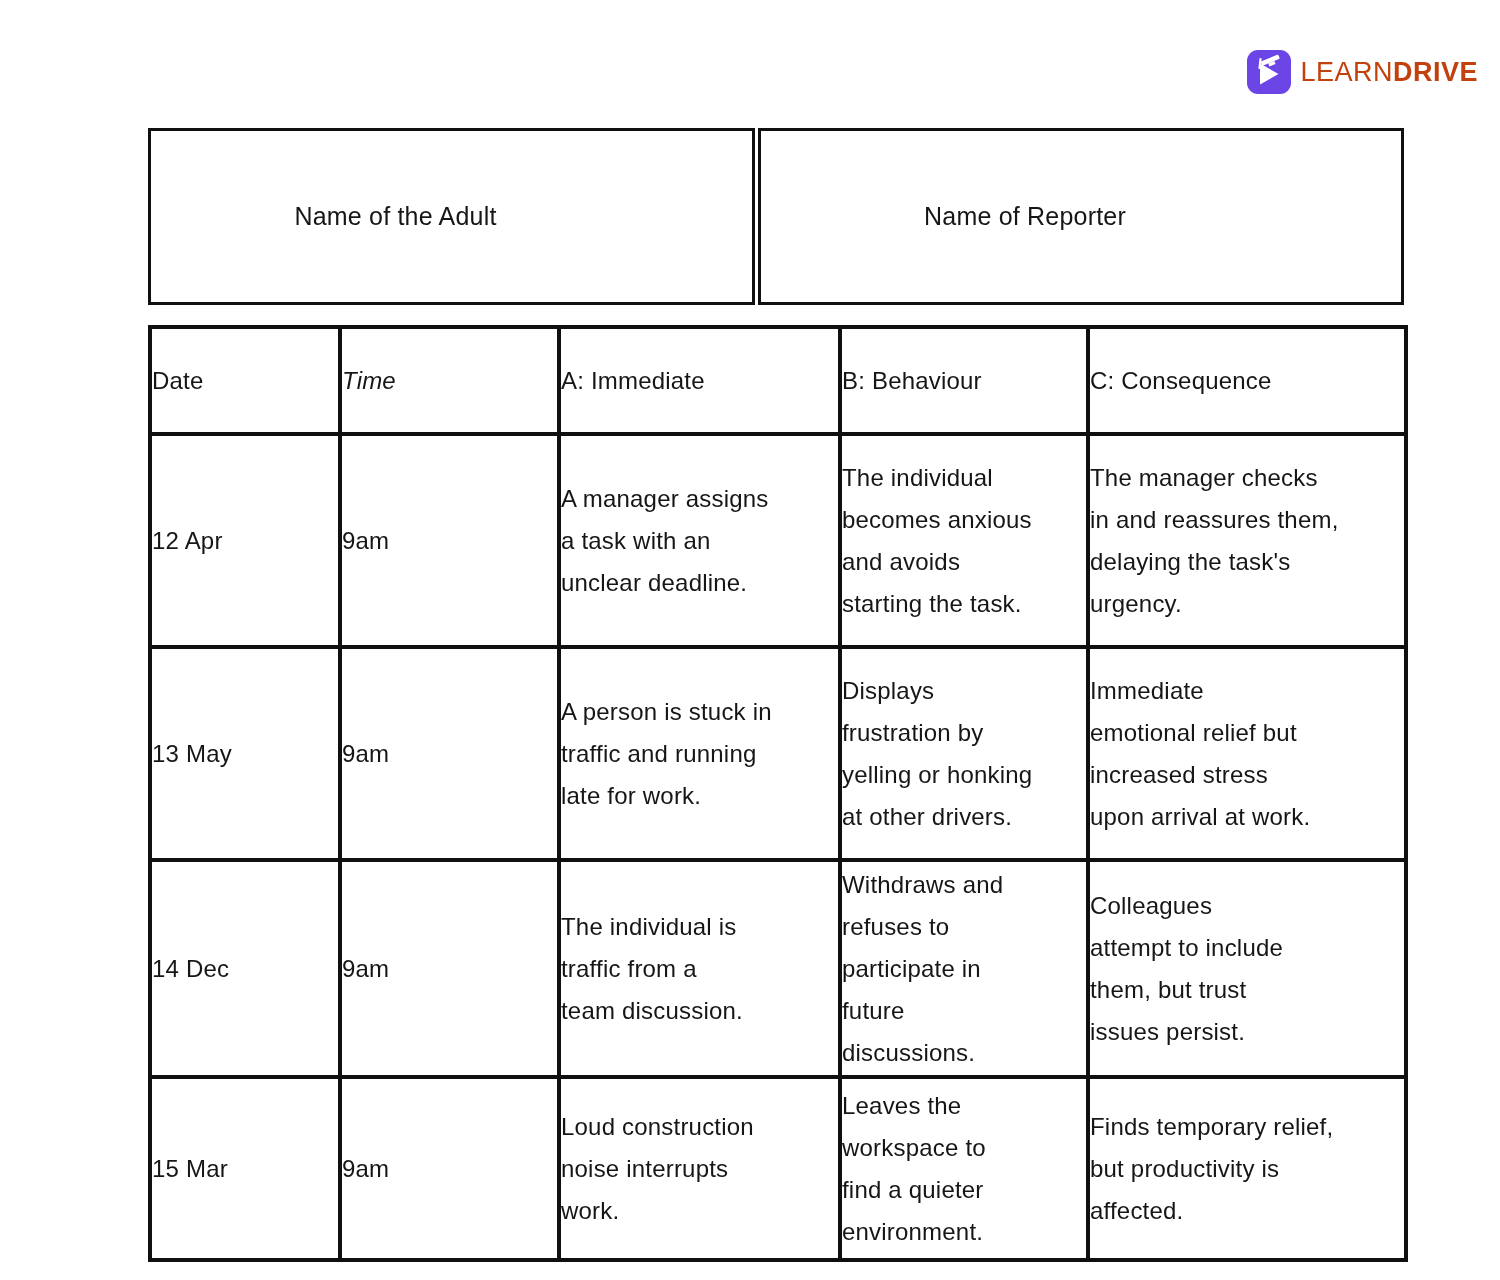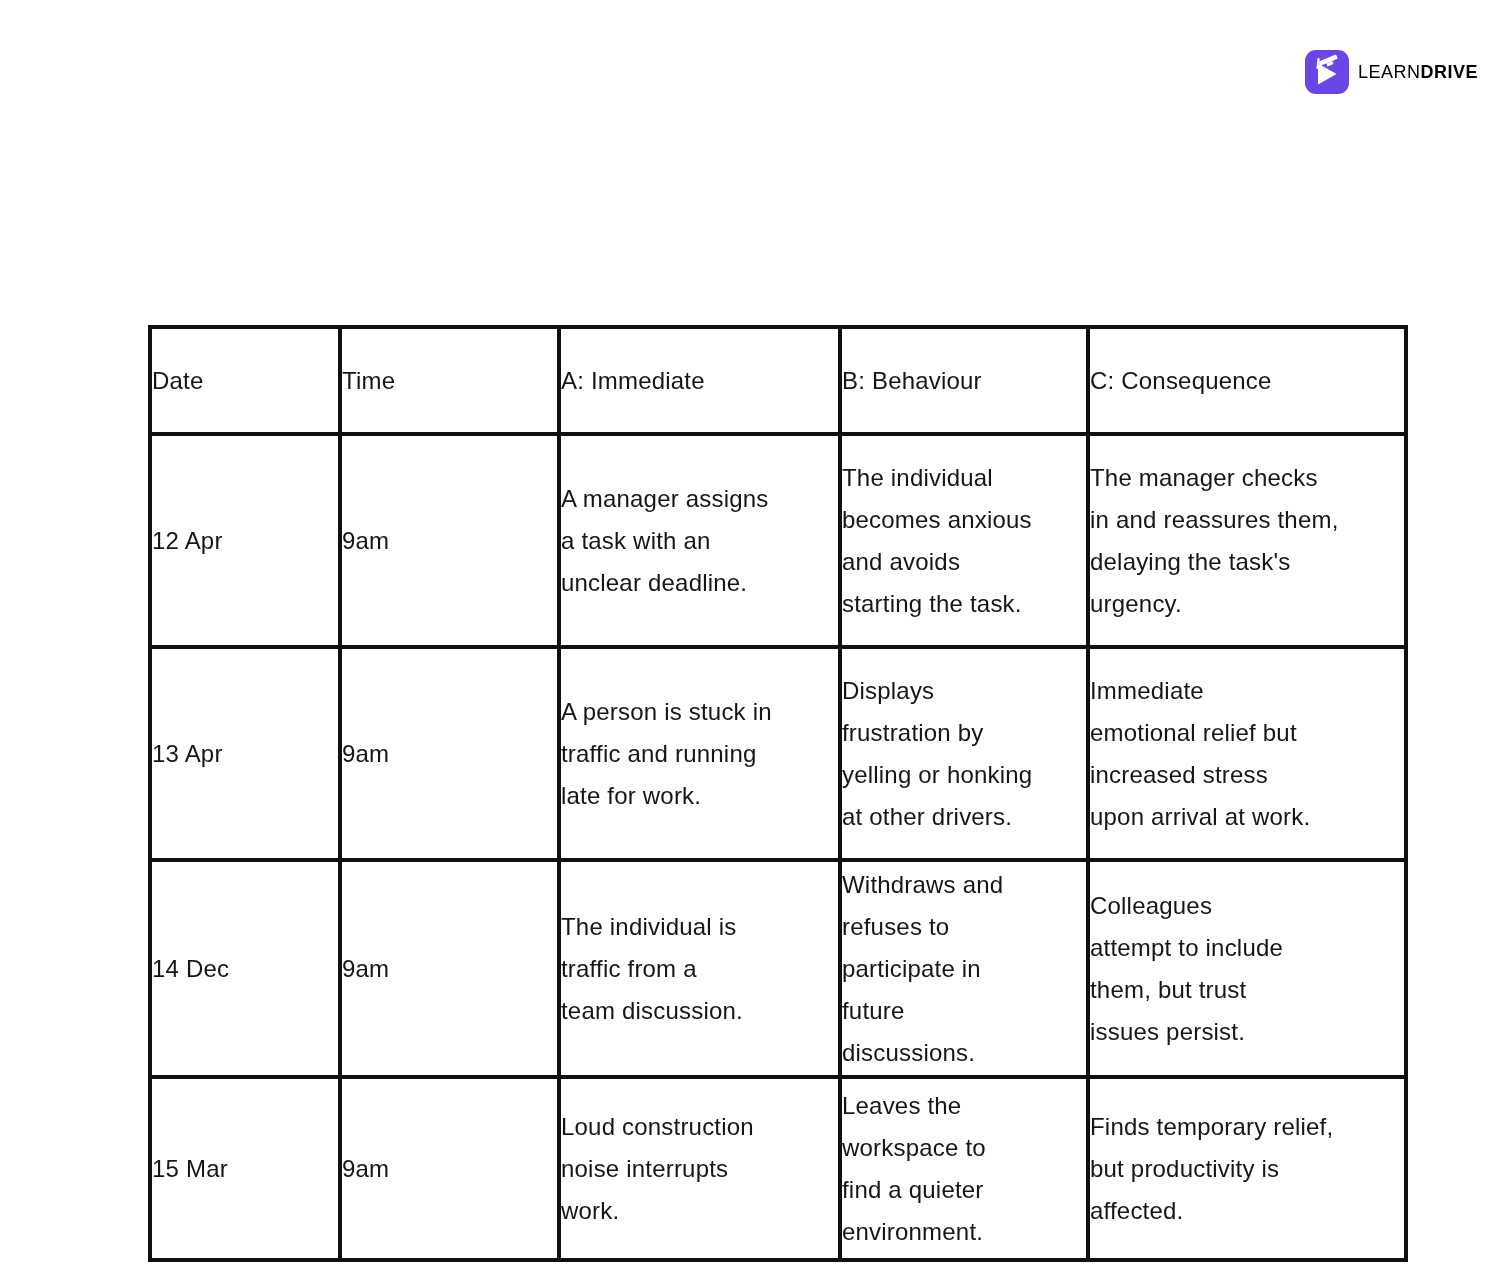--- a/index.html
+++ b/index.html
@@ -21,23 +21,23 @@
   .logo {
     position: absolute;
     top: 50px;
     right: 22px;
     display: flex;
     align-items: center;
     gap: 9px;
   }
   .logo-icon { display: block; width: 44px; height: 44px; }
   .logo-text {
-    font-size: 18px;
+    font-size: 27px;
     letter-spacing: 0.5px;
-    color: #000000;
+    color: #c2410c;
     font-weight: 500;
     white-space: nowrap;
   }
   .logo-text b { font-weight: 800; }
 
   
   .name-table {
     position: absolute;
     left: 148px;
     top: 128px;
@@ -81,21 +81,21 @@
     box-sizing: border-box;
     padding: 0;
   }
   tr.hrow { height: 107px; margin-left: 18px; }
   tr.r0   { height: 213px; }
   tr.r1   { height: 213px; }
   tr.r2   { height: 217px; }
   tr.r3   { height: 183px; }
 
   th.h-date { padding-left: 24px; }
-  th.h-time { padding-left: 36px; }
+  th.h-time { padding-left: 36px; font-style: italic; }
   th.h-a    { padding-left: 40px; }
   th.h-b    { padding-left: 50px; }
   th.h-c    { padding-left: 36px; }
 
   td.c-date { padding-left: 24px; }
   td.c-time { padding-left: 36px; }
   td.c-a, td.c-b, td.c-c {
     white-space: pre-line;
     line-height: 42px;
   }
@@ -116,20 +116,28 @@
         <g transform="rotate(-22 23 11)">
           <rect x="14" y="8" width="19" height="4.6" rx="1" fill="#ffffff"></rect>
           <rect x="20.5" y="12.6" width="6.5" height="3.2" fill="#ffffff"></rect>
         </g>
         <line x1="13.5" y1="9" x2="12.5" y2="18" stroke="#ffffff" stroke-width="2.2" stroke-linecap="round"></line>
       </svg>
     </span>
     <span class="logo-text"><span>LEARN</span><b>DRIVE</b></span>
   </div>
 
+  <div class="name-table">
+    <div class="name-cell left">
+      <span>Name of the Adult</span>
+    </div>
+    <div class="name-cell right">
+      <span>Name of Reporter</span>
+    </div>
+  </div>
 
   <table class="abc">
     <colgroup>
       <col style="width:190px">
       <col style="width:219px">
       <col style="width:281px">
       <col style="width:248px">
       <col style="width:318px">
     </colgroup>
     <thead>
@@ -151,21 +159,21 @@
         <td class="c-b">The individual
 becomes anxious
 and avoids
 starting the task.</td>
         <td class="c-c">The manager checks
 in and reassures them,
 delaying the task's
 urgency.</td>
       </tr>
       <tr class="r1">
-        <td class="c-date">13 Apr</td>
+        <td class="c-date">13 May</td>
         <td class="c-time">9am</td>
         <td class="c-a">A person is stuck in
 traffic and running
 late for work.</td>
         <td class="c-b">Displays
 frustration by
 yelling or honking
 at other drivers.</td>
         <td class="c-c">Immediate
 emotional relief but

